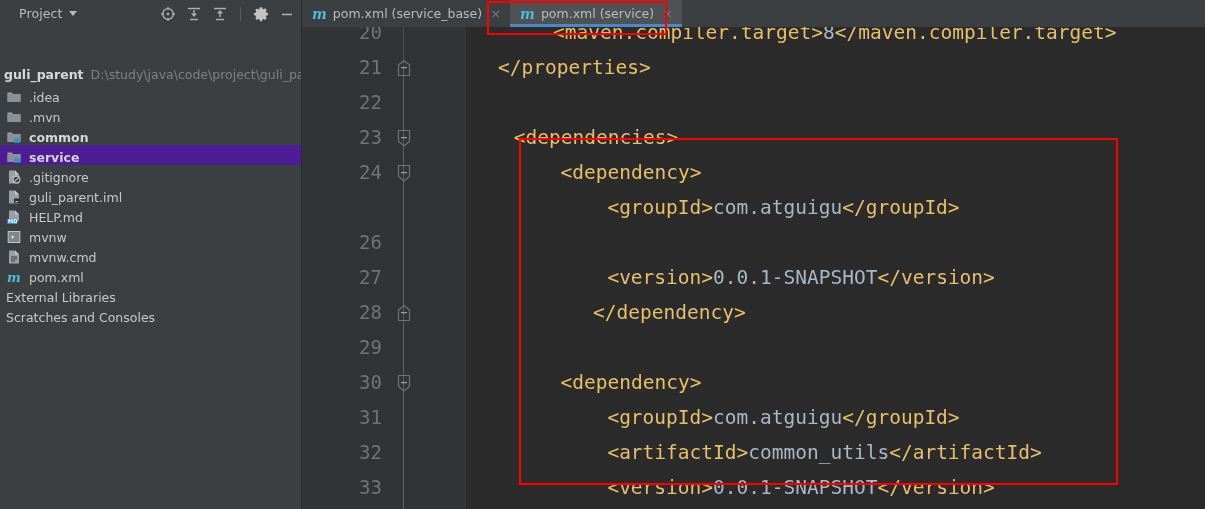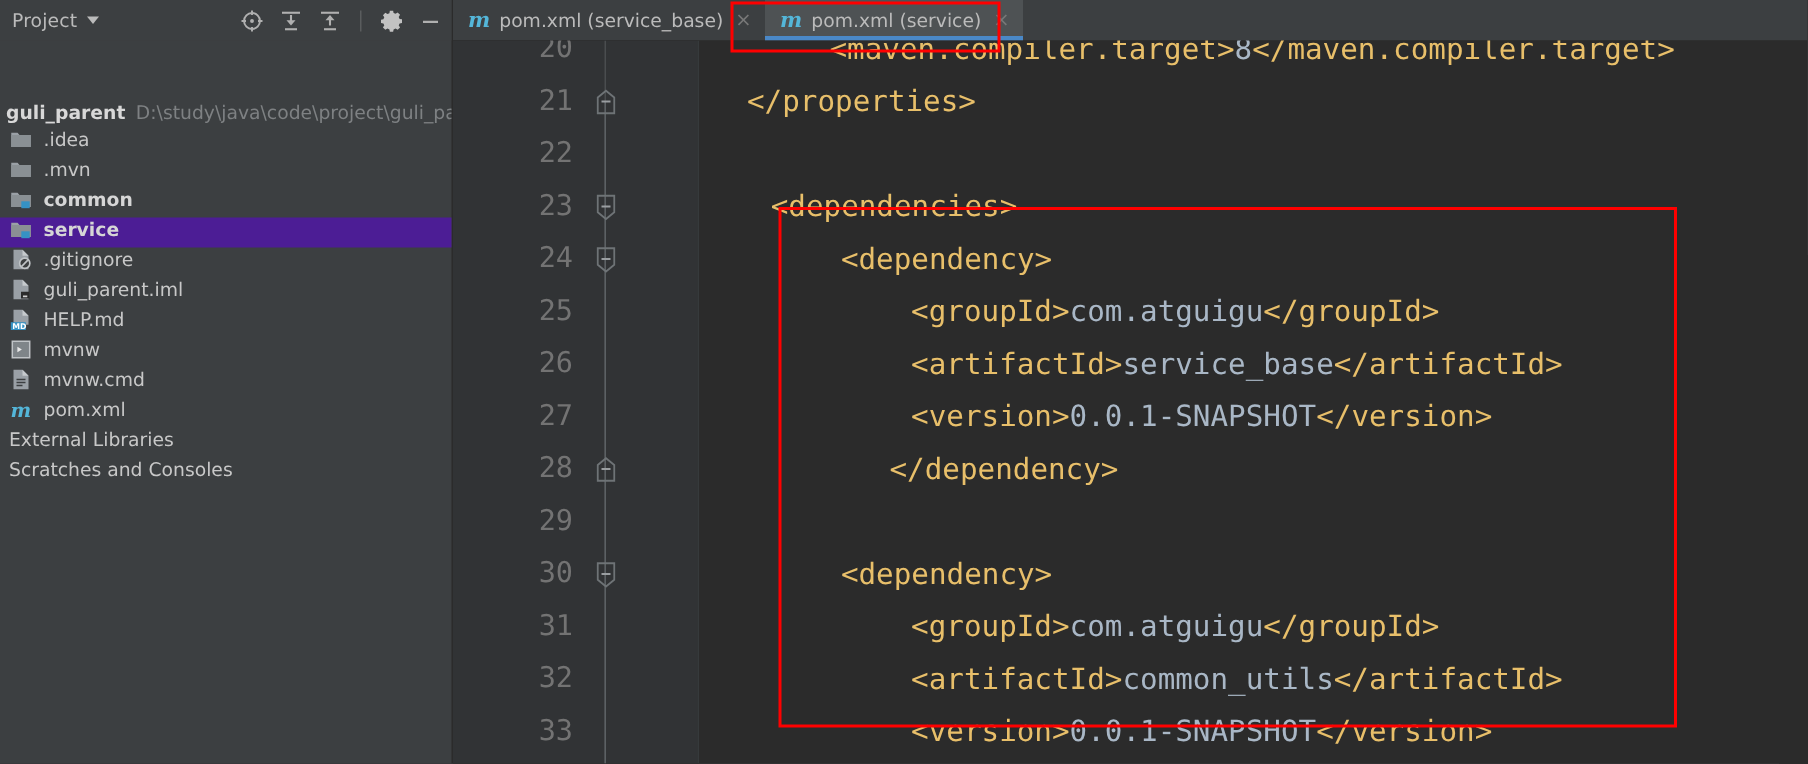--- a/index.html
+++ b/index.html
@@ -20,21 +20,21 @@
     position: absolute; left: 0; top: 0;
     width: 302px; height: 509px;
     background: #3c3f41;
     border-right: 1px solid #2b2b2b;
   }
   .panel-header {
     position: relative;
     height: 27px;
     display: flex; align-items: center;
     background: #3c3f41;
-    padding-left: 8px;
+    padding-left: 19px;
   }
   .panel-title {
     font-size: 12.5px; color: #bbbbbb;
     font-family: "DejaVu Sans", sans-serif;
     letter-spacing: .1px;
   }
   .caret-down {
     width: 0; height: 0; margin-left: 7px;
     border-left: 4.5px solid transparent;
     border-right: 4.5px solid transparent;
@@ -57,21 +57,21 @@
   .root-name {
     font-size: 12.5px; color: #d8d8d8; font-weight: bold;
   }
   .root-path {
     font-size: 12.5px; color: #7e8183;
   }
 
   .tree { padding-top: 0px; }
   .tree-row {
     height: 20px;
-    display: flex; align-items: flex-start;
+    display: flex; align-items: flex-end;
     padding-left: 6px; gap: 7px;
     white-space: nowrap;
   }
   .tree-row.selected { background: #4c1d95; }
   .tree-label { font-size: 12.5px; color: #c8c8c8; }
   .tree-row.module .tree-label { font-weight: bold; color: #d6d6d6; }
   .tree-icon { width: 16px; height: 16px; flex: none; display: block; }
 
   
   .editor-area {
@@ -337,22 +337,22 @@
     <div class="code-wrap">
       <div class="gutter-bg"></div>
       <div class="gutter-line1"></div>
       <div class="gutter-line2"></div>
       <div class="code-rows" id="code-rows">
           <div class="crow"><span class="lnum">20</span><span class="ctext" style="left: 251px;"><span class="tg">&lt;maven.compiler.target&gt;</span><span class="tx">8</span><span class="tg">&lt;/maven.compiler.target&gt;</span></span></div>
           <div class="crow"><span class="lnum">21</span><span class="ctext" style="left: 196px;"><span class="tg">&lt;/properties&gt;</span></span></div>
           <div class="crow"><span class="lnum">22</span><span class="ctext" style="left: 165px;"></span></div>
           <div class="crow"><span class="lnum">23</span><span class="ctext" style="left: 211.8px;"><span class="tg">&lt;dependencies&gt;</span></span></div>
           <div class="crow"><span class="lnum">24</span><span class="ctext" style="left: 258.6px;"><span class="tg">&lt;dependency&gt;</span></span></div>
-          <div class="crow"><span class="lnum">25</span><span class="ctext" style="left: 305.4px;"><span class="tg">&lt;groupId&gt;</span><span class="tx">com.atguigu</span><span class="tg">&lt;/groupId&gt;</span></span></div>
-          <div class="crow"><span class="lnum">26</span><span class="ctext" style="left: 305.4px;"><span class="tg">&lt;artifactId&gt;</span><span class="tx">service_base</span><span class="tg">&lt;/artifactId&gt;</span></span></div>
+          <div class="crow"><span class="ctext" style="left: 305.4px;"><span class="tg">&lt;groupId&gt;</span><span class="tx">com.atguigu</span><span class="tg">&lt;/groupId&gt;</span></span></div>
+          <div class="crow"><span class="lnum">26</span></div>
           <div class="crow"><span class="lnum">27</span><span class="ctext" style="left: 305.4px;"><span class="tg">&lt;version&gt;</span><span class="tx">0.0.1-SNAPSHOT</span><span class="tg">&lt;/version&gt;</span></span></div>
           <div class="crow"><span class="lnum">28</span><span class="ctext" style="left: 247px; margin-left: 44px;"><span class="tg">&lt;/dependency&gt;</span></span></div>
           <div class="crow"><span class="lnum">29</span><span class="ctext" style="left: 165px;"></span></div>
           <div class="crow"><span class="lnum">30</span><span class="ctext" style="left: 258.6px;"><span class="tg">&lt;dependency&gt;</span></span></div>
           <div class="crow"><span class="lnum">31</span><span class="ctext" style="left: 305.4px;"><span class="tg">&lt;groupId&gt;</span><span class="tx">com.atguigu</span><span class="tg">&lt;/groupId&gt;</span></span></div>
           <div class="crow"><span class="lnum">32</span><span class="ctext" style="left: 305.4px;"><span class="tg">&lt;artifactId&gt;</span><span class="tx">common_utils</span><span class="tg">&lt;/artifactId&gt;</span></span></div>
           <div class="crow"><span class="lnum">33</span><span class="ctext" style="left: 305.4px;"><span class="tg">&lt;version&gt;</span><span class="tx">0.0.1-SNAPSHOT</span><span class="tg">&lt;/version&gt;</span></span></div>
           <div class="crow"><span class="lnum">34</span><span class="ctext" style="left: 258.6px;"></span></div>
         </div>
     <div class="foldline" style="top: 40.5px; height: 455px;"></div>

